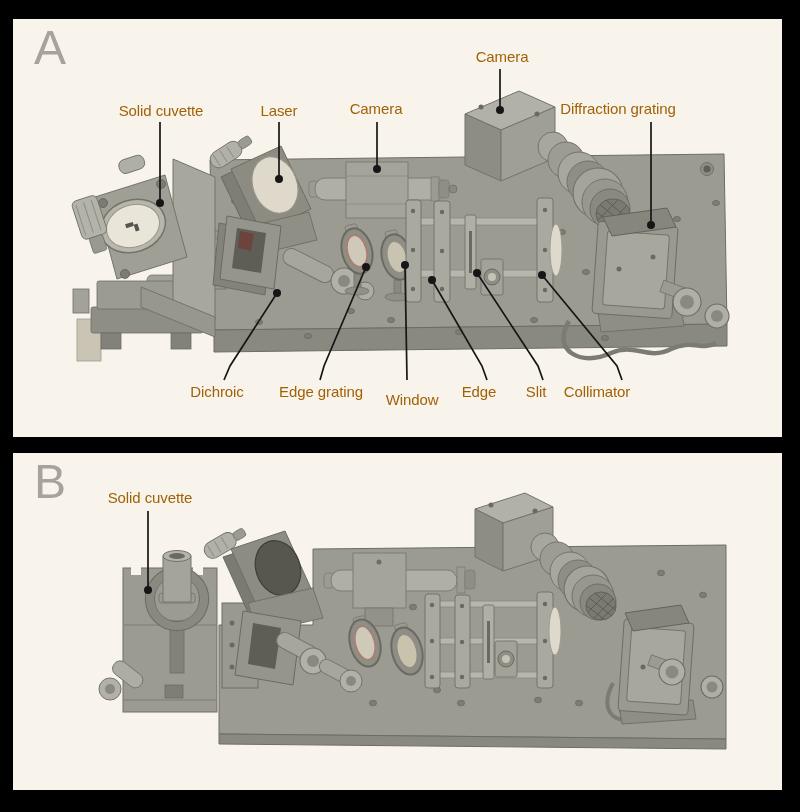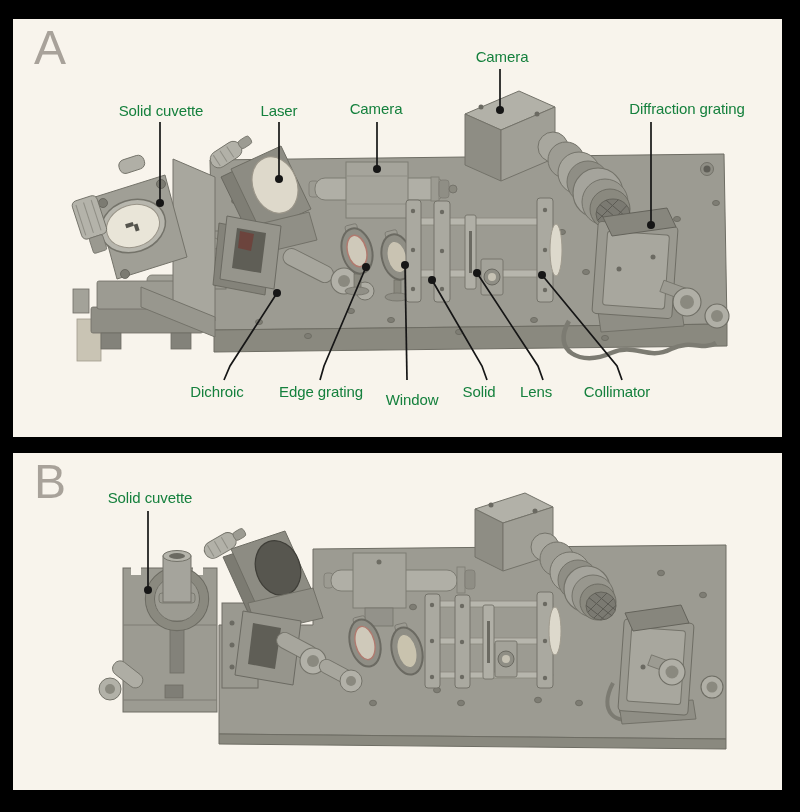--- a/index.html
+++ b/index.html
@@ -10,21 +10,21 @@
   .panel{position:absolute;left:13px;width:769px;background:#f8f4ec;}
   #panel-a{top:19px;height:418px;}
   #panel-b{top:453px;height:337px;}
   .scene{position:absolute;left:0;top:0;width:100%;height:100%;}
   .panel-letter{
     position:absolute;left:21px;top:5px;font-size:48px;line-height:1;
     color:#a8a29a;letter-spacing:0;
   }
   .fig-label{
     position:absolute;transform:translateX(-50%);font-size:15px;line-height:17px;
-    color:#15803d;white-space:nowrap;letter-spacing:-0.1px;
+    color:#a16207;white-space:nowrap;letter-spacing:-0.1px;
   }
 </style>
 </head>
 <body>
 
 <div class="panel" id="panel-a">
   <svg class="scene" viewBox="0 0 769 418">
     <defs>
       <clipPath id="meshA">
           <ellipse cx="600" cy="195" rx="17" ry="15"></ellipse>
@@ -241,27 +241,27 @@
       <circle cx="464" cy="254" r="4"></circle>
         <circle cx="529" cy="256" r="4"></circle>
     </g>
   </svg>
 
   <div class="panel-letter">A</div>
   <div class="fig-label" style="left:148px;top:83px">Solid cuvette</div>
   <div class="fig-label" style="left:266px;top:83px">Laser</div>
   <div class="fig-label" style="left:363px;top:81px">Camera</div>
   <div class="fig-label" style="left:489px;top:29px">Camera</div>
-  <div class="fig-label" style="left:674px;top:81px">Diffraction grating</div>
+  <div class="fig-label" style="left:605px;top:81px">Diffraction grating</div>
   <div class="fig-label" style="left:204px;top:364px">Dichroic</div>
   <div class="fig-label" style="left:308px;top:364px">Edge grating</div>
   <div class="fig-label" style="left:399px;top:372px">Window</div>
-  <div class="fig-label" style="left:466px;top:364px">Solid</div>
-  <div class="fig-label" style="left:523px;top:364px">Lens</div>
-  <div class="fig-label" style="left:604px;top:364px">Collimator</div>
+  <div class="fig-label" style="left:466px;top:364px">Edge</div>
+  <div class="fig-label" style="left:523px;top:364px">Slit</div>
+  <div class="fig-label" style="left:584px;top:364px">Collimator</div>
 </div>
 
 <div class="panel" id="panel-b">
   <svg class="scene" viewBox="0 0 769 337">
     <defs>
       <clipPath id="meshB">
           <ellipse cx="588" cy="153" rx="15" ry="14"></ellipse>
         </clipPath>
     </defs>
 

